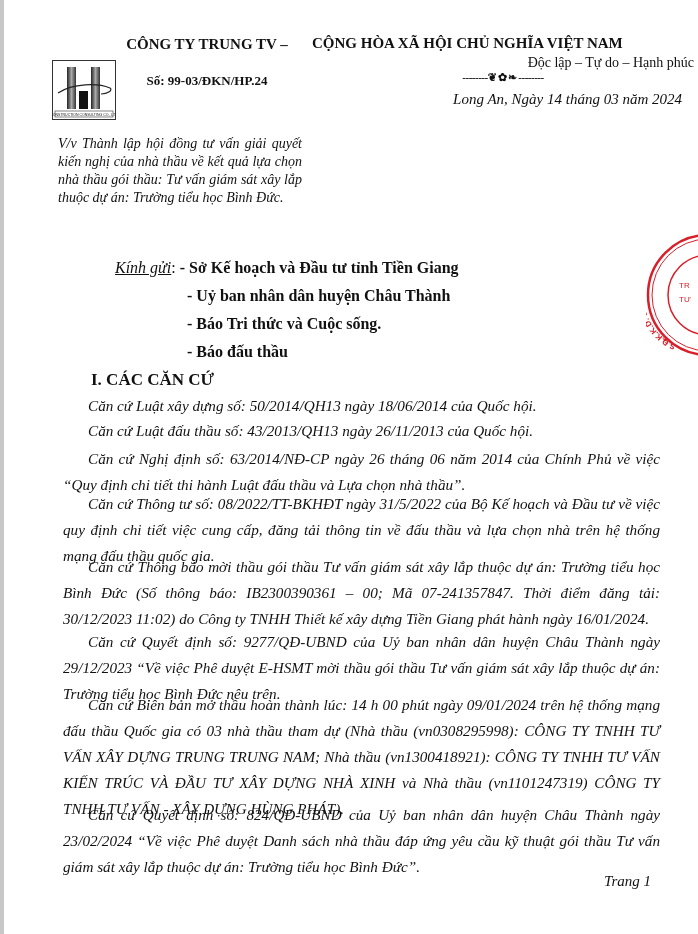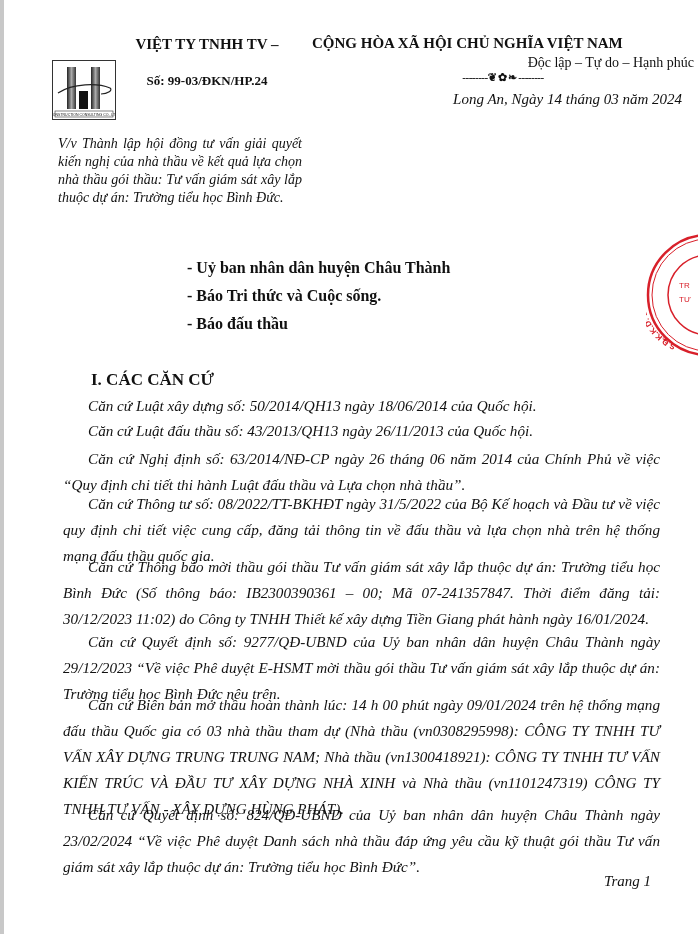--- a/index.html
+++ b/index.html
@@ -57,34 +57,38 @@
     <rect x="14" y="6" width="9" height="42" fill="url(#col)"></rect>
     <rect x="38" y="6" width="9" height="42" fill="url(#col)"></rect>
     <rect x="26" y="30" width="9" height="18" fill="#111"></rect>
     <path d="M5 32 C 20 22, 45 22, 57 27 C 60 29, 55 33, 48 33" stroke="#222" stroke-width="1.2" fill="none"></path>
     <rect x="2" y="50" width="58" height="6" fill="#fff" stroke="#333" stroke-width="0.6"></rect>
     <text x="31" y="55" font-size="3.5" text-anchor="middle" fill="#111" font-family="Liberation Sans, sans-serif">CONSTRUCTION CONSULTING CO., LTD</text>
   </svg>
 </div>
 
 <div class="abs company">
-  <div>VIỆT TY TNHH TV –</div>
+  <div>CÔNG TY TRUNG TV –</div>
   <div class="docno">Số: 99-03/ĐKN/HP.24</div>
 </div>
 
 <div class="abs nation">CỘNG HÒA XÃ HỘI CHỦ NGHĨA VIỆT NAM</div>
 <div class="abs motto">Độc lập – Tự do – Hạnh phúc</div>
 <div class="abs ornament">
   <span>--------</span><span class="glyph">❦✿❧</span><span>--------</span>
 </div>
 <div class="abs place-date">Long An, Ngày 14 tháng 03 năm 2024</div>
 
 <div class="abs subject">V/v  Thành lập hội đồng tư vấn giải quyết kiến nghị của nhà thầu về kết quả lựa chọn nhà thầu gói thầu: Tư vấn giám sát xây lắp thuộc dự án: Trường tiểu học Bình Đức.</div>
 
 <div class="abs recipients">
+  <div class="row">
+    <span class="lbl">Kính gửi</span><span class="colon">:</span>
+    <span>- Sở Kế hoạch và Đầu tư tỉnh Tiền Giang</span>
+  </div>
   <div class="row indent">
     <span>- Uỷ ban nhân dân huyện Châu Thành</span>
   </div>
   <div class="row indent">
     <span>- Báo Tri thức và Cuộc sống.</span>
   </div>
   <div class="row indent">
     <span>- Báo đấu thầu</span>
   </div>
 </div>

